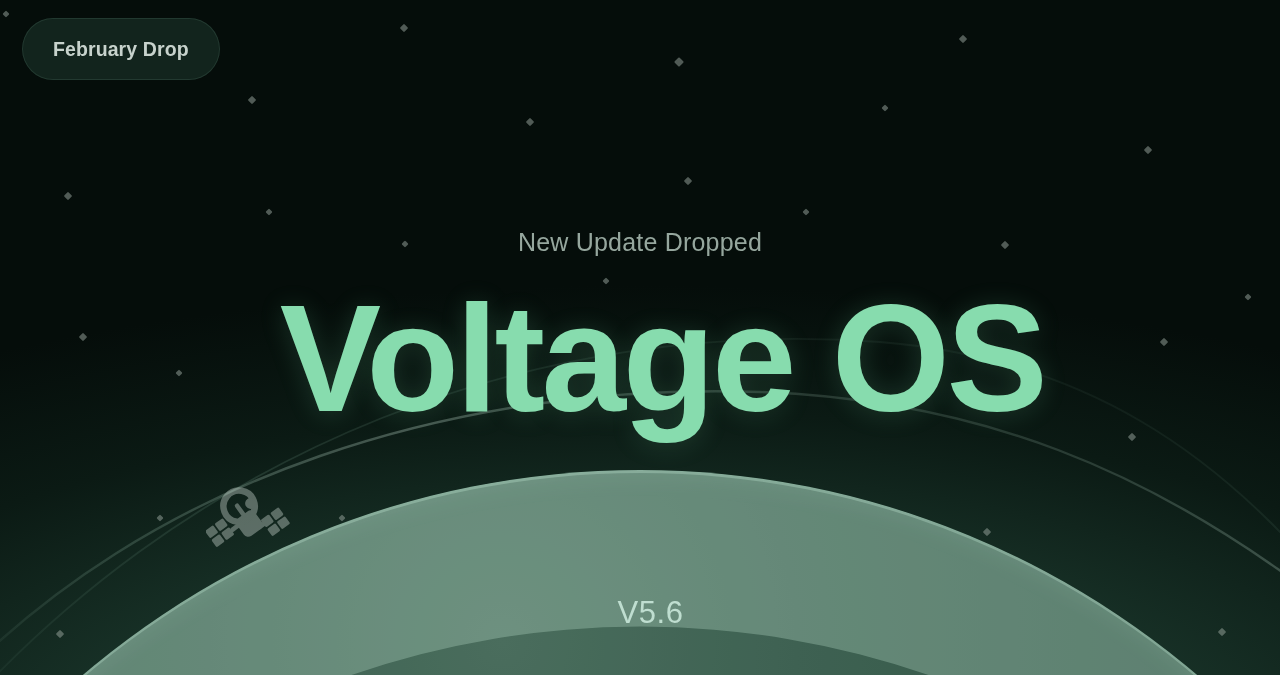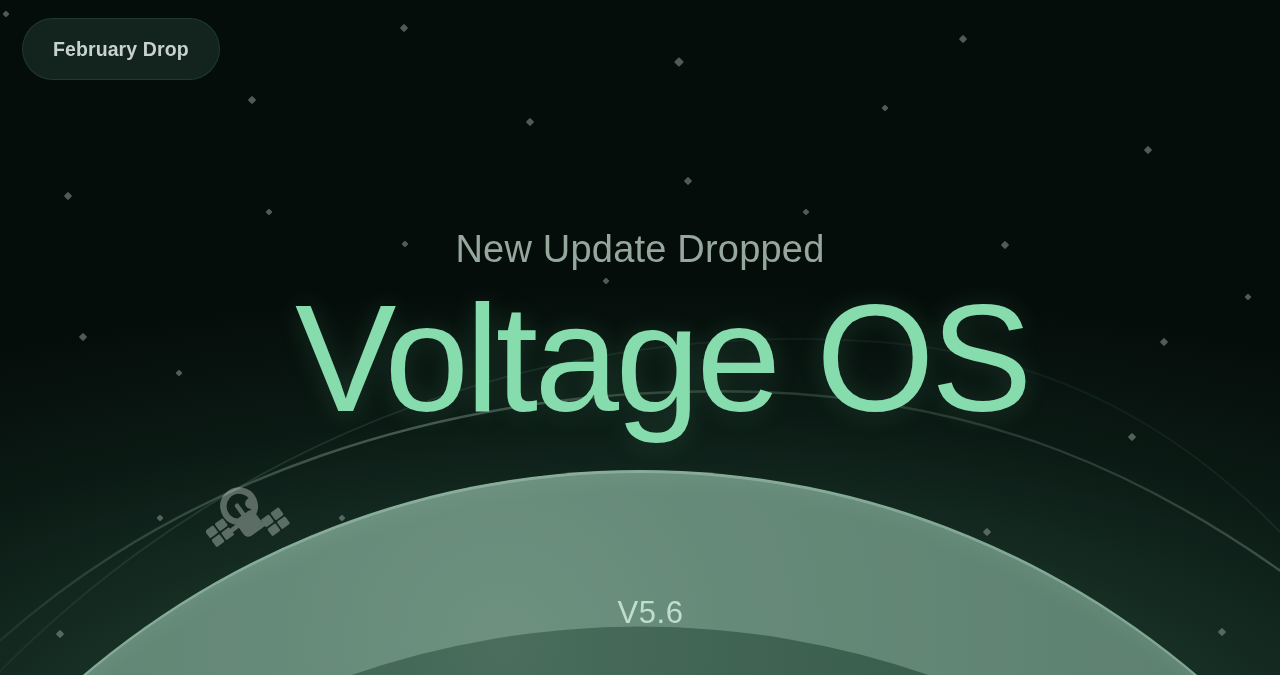--- a/index.html
+++ b/index.html
@@ -79,30 +79,30 @@
   #badge-right { left:1050px; top:18px; }
 
   
   #center {
     position:absolute; left:0; right:0; top:0;
     text-align:center;
     pointer-events:none;
   }
   #eyebrow {
     position:absolute; left:0; right:0; top:228px;
-    font-size:38px;
+    font-size:25px;
     font-weight:400;
     color:#96a79e;
     letter-spacing:.2px;
   }
   #title {
     position:absolute; left:0; right:0; top:281px;
     font-size:152px;
     line-height:1.02;
-    font-weight:400;
+    font-weight:700;
     letter-spacing:-3.5px;
     color:#87dcae;
     text-shadow:0 2px 26px rgba(120,215,165,.18);
     margin-left:44px;
   }
   #version {
     position:absolute; left:0; right:0; top:595px;
     font-size:31px;
     font-weight:500;
     letter-spacing:.6px;

